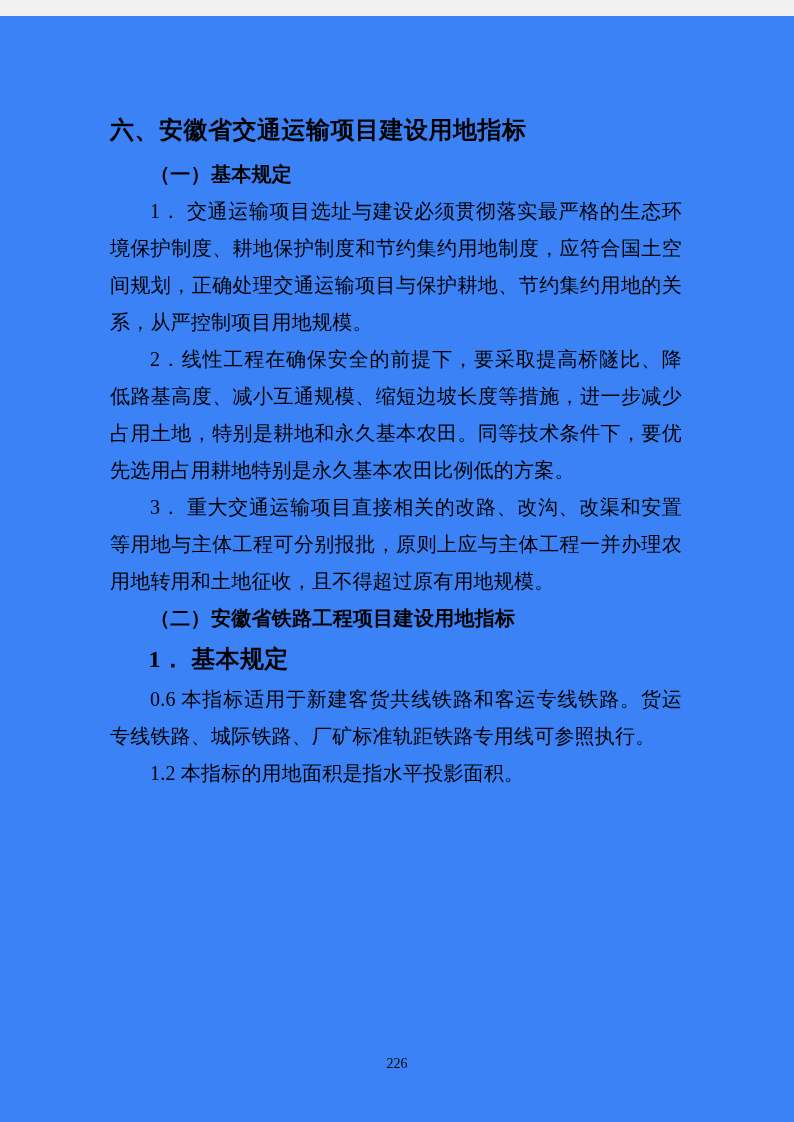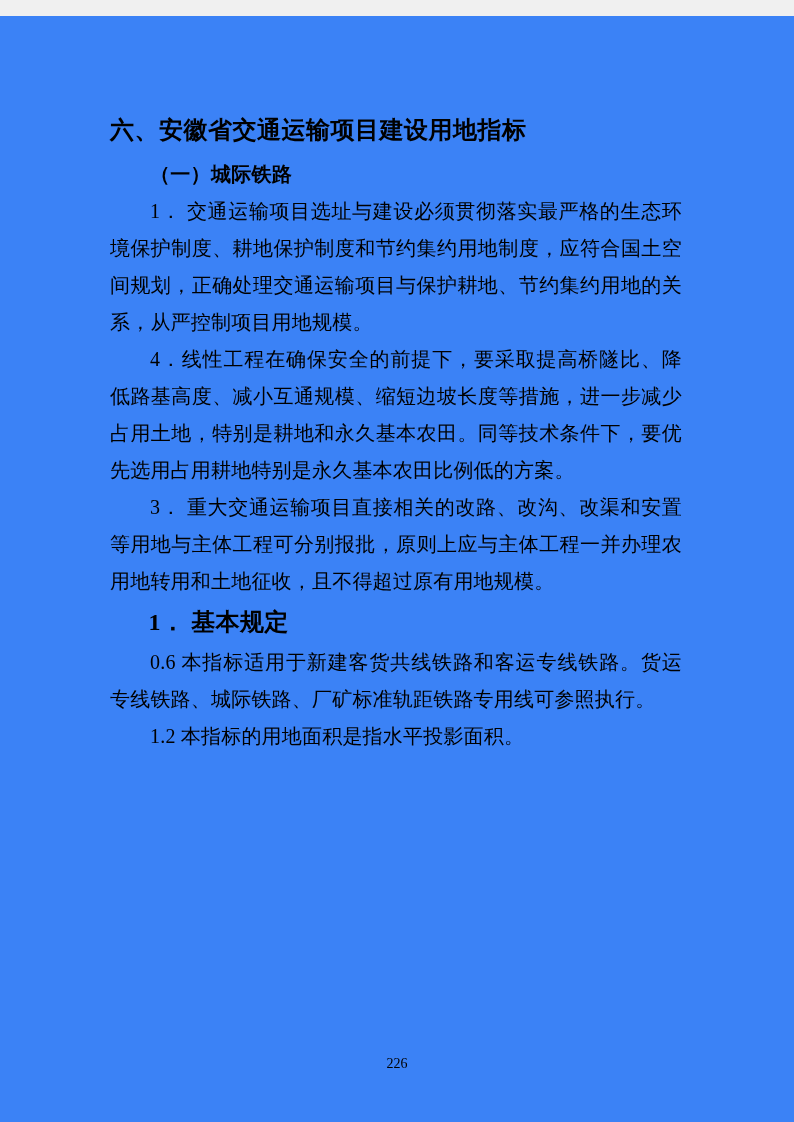--- a/index.html
+++ b/index.html
@@ -77,26 +77,27 @@
   }
 </style>
 </head>
 <body>
 
 <div class="page">
   <div class="content">
 
     <h1 class="doc-title">六、安徽省交通运输项目建设用地指标</h1>
 
-    <h2 class="h2">（一）城际铁路</h2>
+    <h2 class="h2">（一）基本规定</h2>
 
     <p class="para numbered">1． 交通运输项目选址与建设必须贯彻落实最严格的生态环境保护制度、耕地保护制度和节约集约用地制度，应符合国土空间规划，正确处理交通运输项目与保护耕地、节约集约用地的关系，从严控制项目用地规模。</p>
-    <p class="para numbered">4．线性工程在确保安全的前提下，要采取提高桥隧比、降低路基高度、减小互通规模、缩短边坡长度等措施，进一步减少占用土地，特别是耕地和永久基本农田。同等技术条件下，要优先选用占用耕地特别是永久基本农田比例低的方案。</p>
+    <p class="para numbered">2．线性工程在确保安全的前提下，要采取提高桥隧比、降低路基高度、减小互通规模、缩短边坡长度等措施，进一步减少占用土地，特别是耕地和永久基本农田。同等技术条件下，要优先选用占用耕地特别是永久基本农田比例低的方案。</p>
     <p class="para numbered">3． 重大交通运输项目直接相关的改路、改沟、改渠和安置等用地与主体工程可分别报批，原则上应与主体工程一并办理农用地转用和土地征收，且不得超过原有用地规模。</p>
 
+    <h2 class="h2">（二）安徽省铁路工程项目建设用地指标</h2>
 
     <h3 class="h3">1． 基本规定</h3>
 
     <p class="para">0.6 本指标适用于新建客货共线铁路和客运专线铁路。货运专线铁路、城际铁路、厂矿标准轨距铁路专用线可参照执行。</p>
     <p class="para">1.2 本指标的用地面积是指水平投影面积。</p>
 
   </div>
 
   <div class="page-number">226</div>
 </div>

